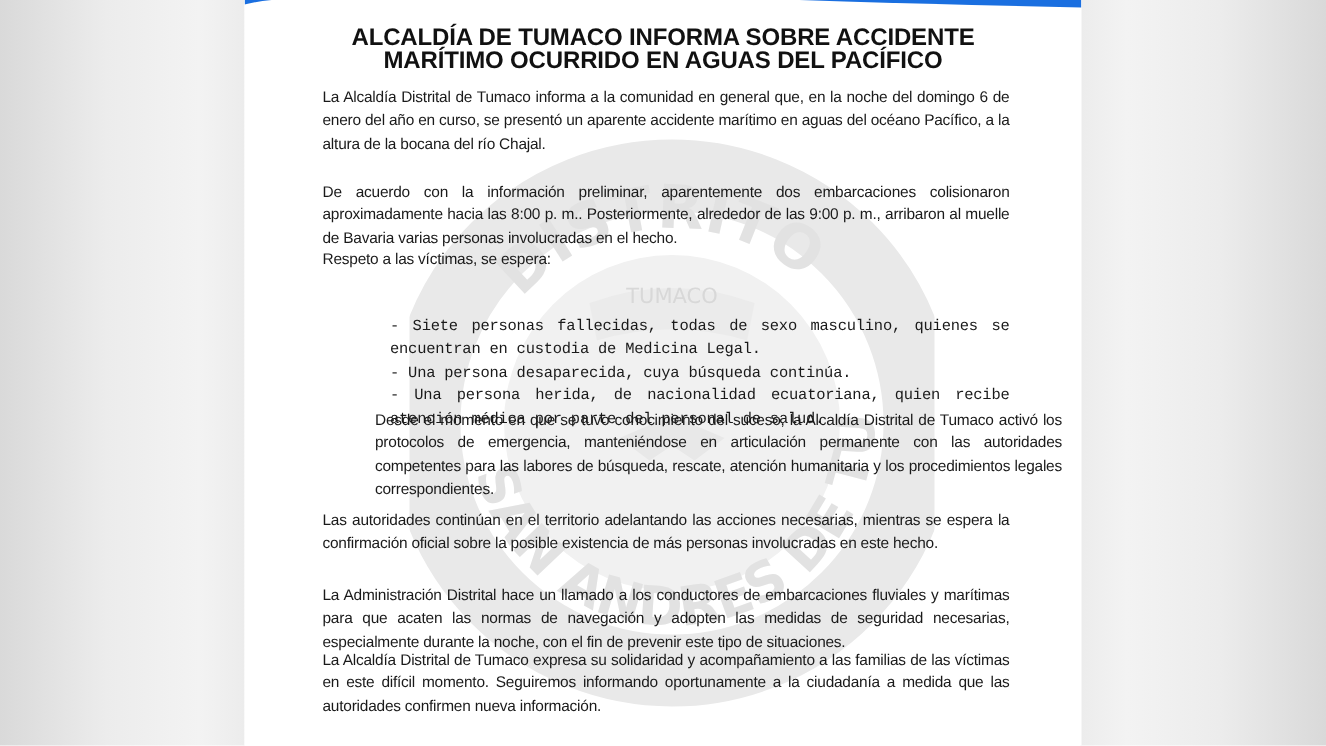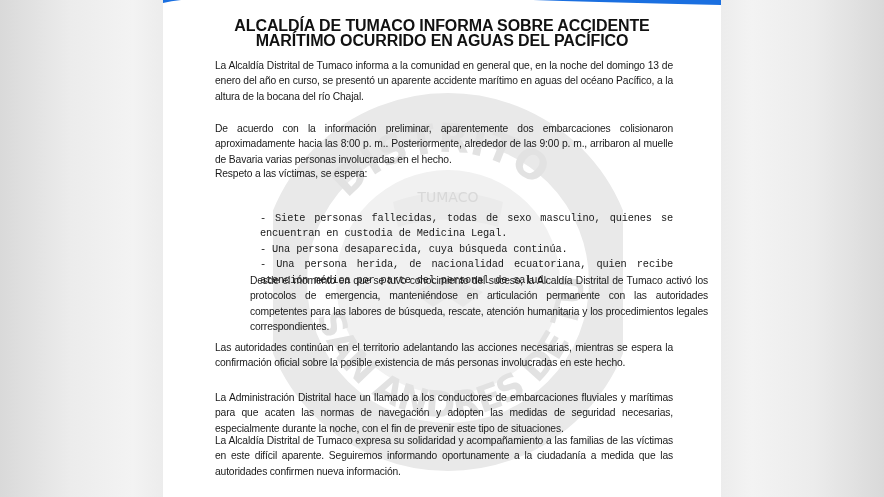--- a/index.html
+++ b/index.html
@@ -53,21 +53,21 @@
     </text>
     <text x="175" y="110" text-anchor="middle" font-family="DejaVu Sans, sans-serif" font-size="14" fill="#d8d8d8">TUMACO</text>
     <text font-family="DejaVu Sans, sans-serif" font-weight="bold" font-size="36" fill="#e2e2e2">
       <textPath href="#wm-arc-bot" startOffset="8%">SAN ANDRES DE TUMACO</textPath>
     </text>
   </svg>
 
   <div class="title">ALCALDÍA DE TUMACO INFORMA SOBRE ACCIDENTE MARÍTIMO OCURRIDO EN AGUAS DEL PACÍFICO</div>
 
   <div class="body-text" style="top:58px;">
-    <p>La Alcaldía Distrital de Tumaco informa a la comunidad en general que, en la noche del domingo 13 de enero del año en curso, se presentó un aparente accidente marítimo en aguas del océano Pacífico, a la altura de la bocana del río Chajal.</p>
+    <p>La Alcaldía Distrital de Tumaco informa a la comunidad en general que, en la noche del domingo 6 de enero del año en curso, se presentó un aparente accidente marítimo en aguas del océano Pacífico, a la altura de la bocana del río Chajal.</p>
   </div>
   <div class="body-text" style="top:121px;">
     <p>De acuerdo con la información preliminar, aparentemente dos embarcaciones colisionaron aproximadamente hacia las 8:00 p. m.. Posteriormente, alrededor de las 9:00 p. m., arribaron al muelle de Bavaria varias personas involucradas en el hecho.</p>
   </div>
   <div class="body-text" style="top:166px;">
     <p>Respeto a las víctimas, se espera:</p>
   </div>
 
   <div class="list" style="top:211px;font-family:Liberation Mono, monospace;">
     <p>- Siete personas fallecidas, todas de sexo masculino, quienes se encuentran en custodia de Medicina Legal.</p>
@@ -78,15 +78,15 @@
   <div class="body-text" style="top:273px;margin-left:35px;">
     <p>Desde el momento en que se tuvo conocimiento del suceso, la Alcaldía Distrital de Tumaco activó los protocolos de emergencia, manteniéndose en articulación permanente con las autoridades competentes para las labores de búsqueda, rescate, atención humanitaria y los procedimientos legales correspondientes.</p>
   </div>
   <div class="body-text" style="top:340px;">
     <p>Las autoridades continúan en el territorio adelantando las acciones necesarias, mientras se espera la confirmación oficial sobre la posible existencia de más personas involucradas en este hecho.</p>
   </div>
   <div class="body-text" style="top:390px;">
     <p>La Administración Distrital hace un llamado a los conductores de embarcaciones fluviales y marítimas para que acaten las normas de navegación y adopten las medidas de seguridad necesarias, especialmente durante la noche, con el fin de prevenir este tipo de situaciones.</p>
   </div>
   <div class="body-text" style="top:433px;">
-    <p>La Alcaldía Distrital de Tumaco expresa su solidaridad y acompañamiento a las familias de las víctimas en este difícil aparente. Seguiremos informando oportunamente a la ciudadanía a medida que las autoridades confirmen nueva información.</p>
+    <p>La Alcaldía Distrital de Tumaco expresa su solidaridad y acompañamiento a las familias de las víctimas en este difícil momento. Seguiremos informando oportunamente a la ciudadanía a medida que las autoridades confirmen nueva información.</p>
   </div>
 </div>
 
 </body></html>

